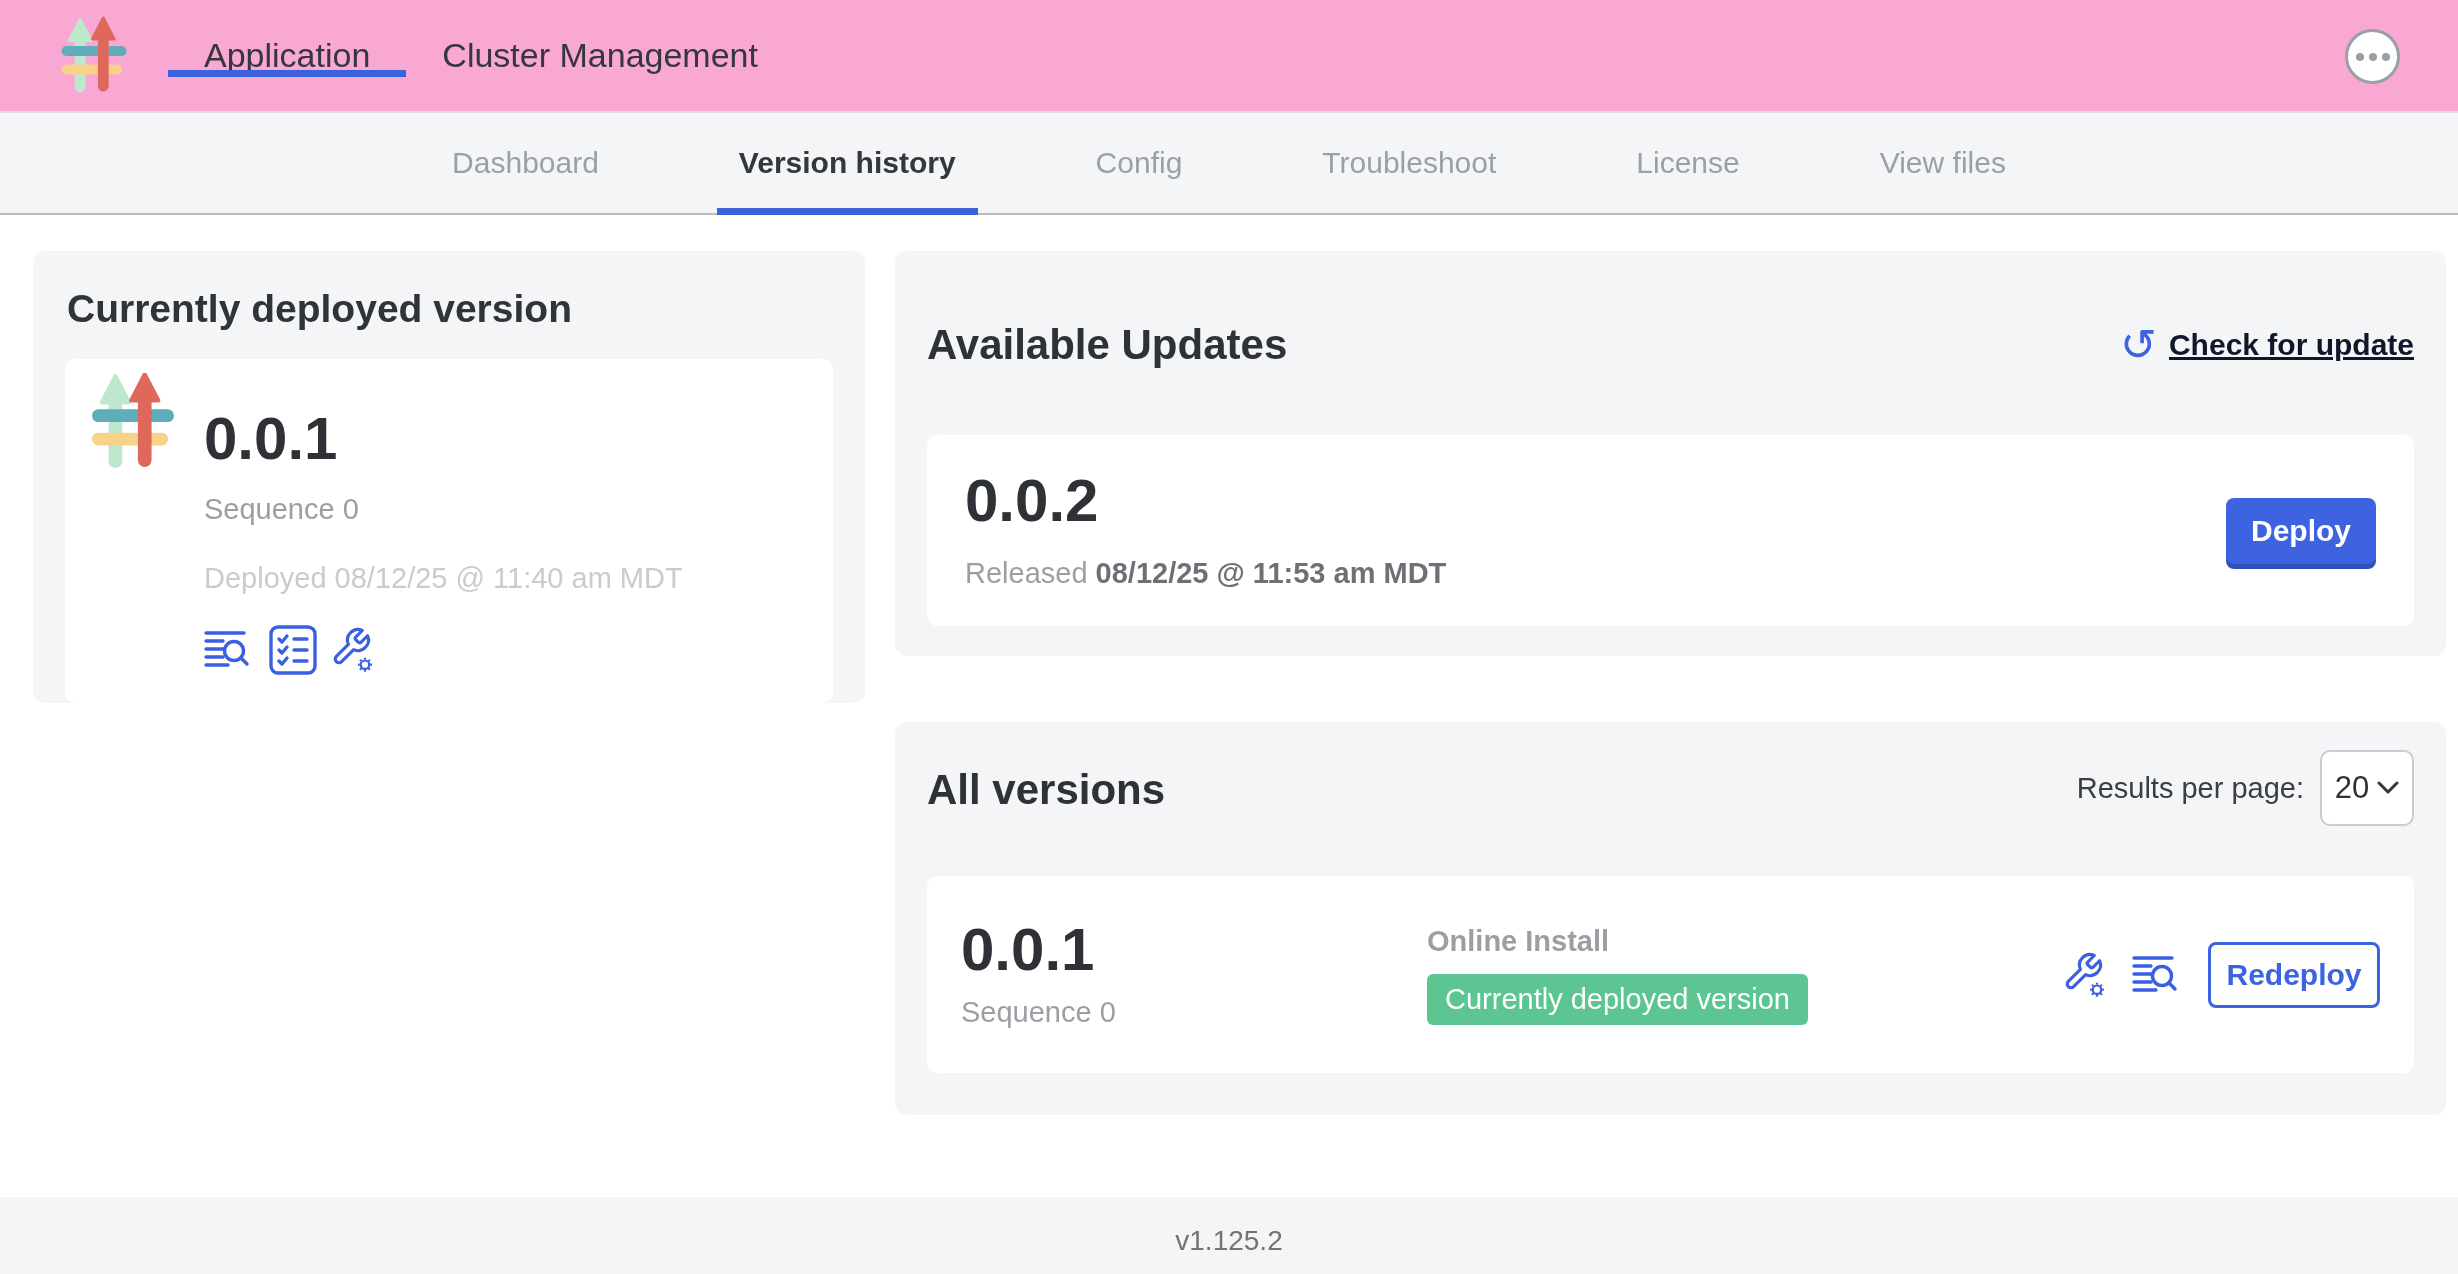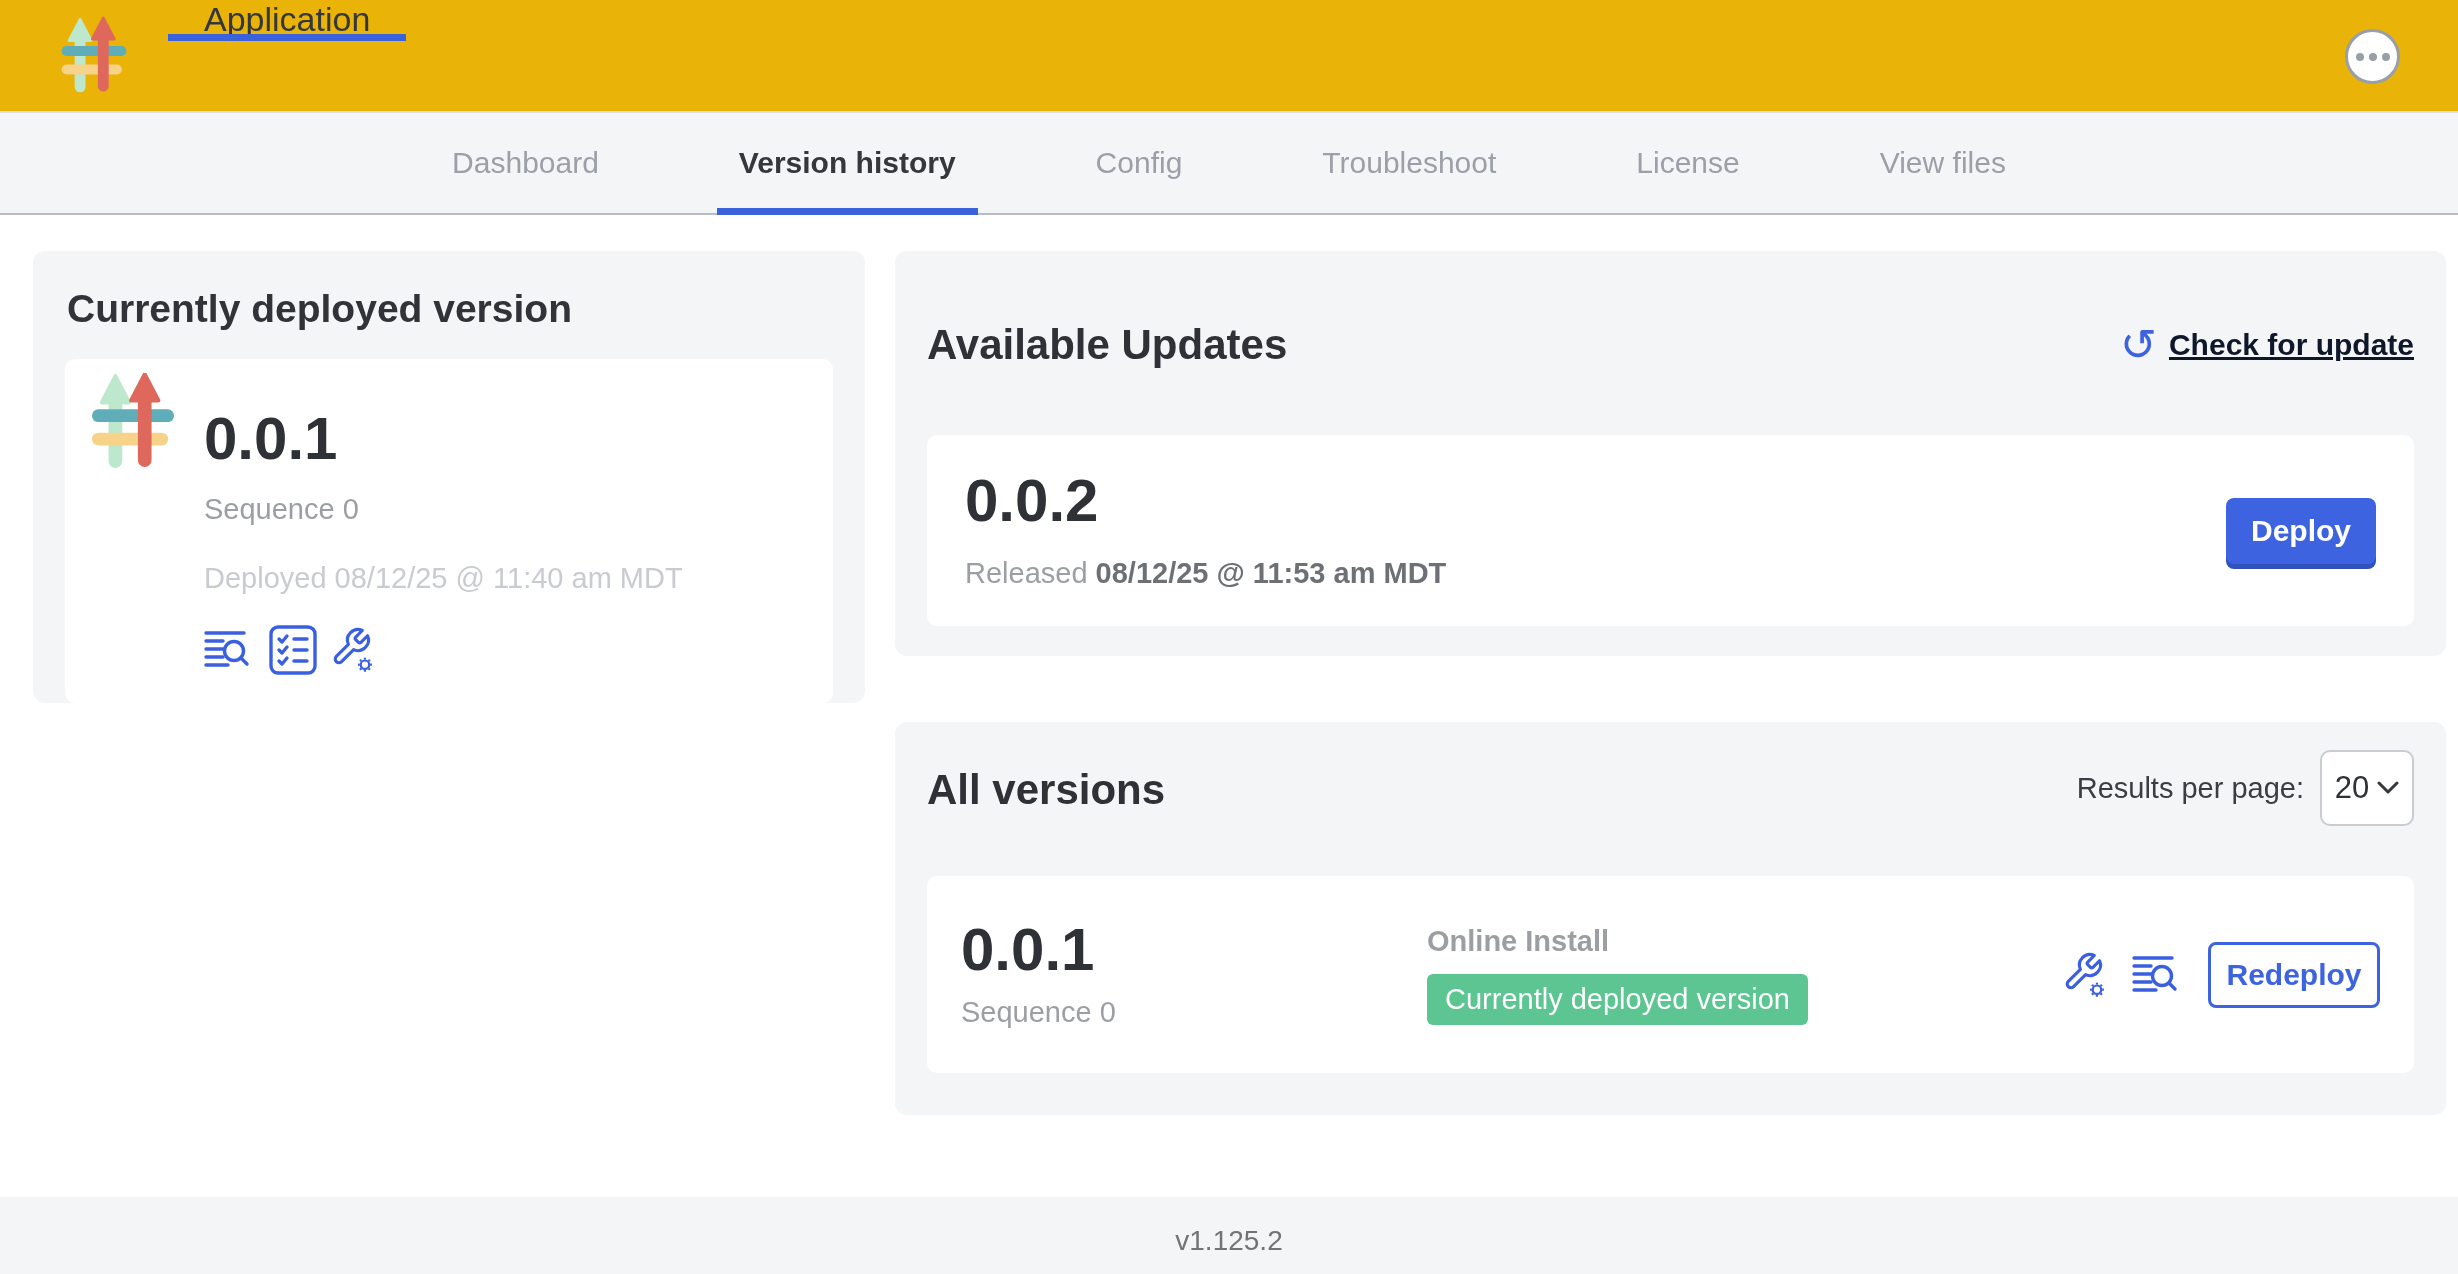--- a/index.html
+++ b/index.html
@@ -5,22 +5,22 @@
   * { box-sizing: border-box; }
   html,body { margin:0; padding:0; }
   body {
     width:2458px; height:1274px; overflow:hidden;
     background:#ffffff;
     font-family:"Liberation Sans", sans-serif;
     color:#2e3135;
   }
   
   .topnav {
-    height:113px; background:#eab308; border-bottom:2px solid #dcdfe4;
-    display:flex; align-items:flex-start; position:relative;
+    height:113px; background:#f9a8d4; border-bottom:2px solid #dcdfe4;
+    display:flex; align-items:center; position:relative;
   }
   .logo-wrap { align-self:center; margin-left:60px; margin-right:40px; width:68px; height:80px; }
   .top-tab {
     padding:0 36px; display:flex; align-items:center;
     font-size:34px; color:#34373c; position:relative; cursor:pointer;
   }
   .top-tab.active::after {
     content:""; position:absolute; left:0; right:0; bottom:-2px; height:7px; background:#3b62dd;
   }
   .menu-btn {
@@ -125,20 +125,23 @@
         <path d="M26 3 L12 30 L40 30 Z" fill="#bde8cd" stroke="#bde8cd" stroke-width="4" stroke-linejoin="round"></path>
         <rect x="2" y="37" width="84" height="13" rx="6.5" fill="#5fadb9"></rect>
         <rect x="2" y="61" width="78" height="13" rx="6.5" fill="#f7d289"></rect>
         <path d="M56 28 L56 89" stroke="#df685d" stroke-width="14" stroke-linecap="round" fill="none"></path>
         <path d="M56 1 L42 28 L70 28 Z" fill="#df685d" stroke="#df685d" stroke-width="4" stroke-linejoin="round"></path>
       </g>
     </svg>
   </div>
   <div class="top-tab active">
     <span>Application</span>
+  </div>
+  <div class="top-tab">
+    <span>Cluster Management</span>
   </div>
   <div class="menu-btn">
       <i></i>
       <i></i>
       <i></i>
     </div>
 </header>
 
 <nav class="subnav">
   <div class="sub-item">Dashboard</div>

